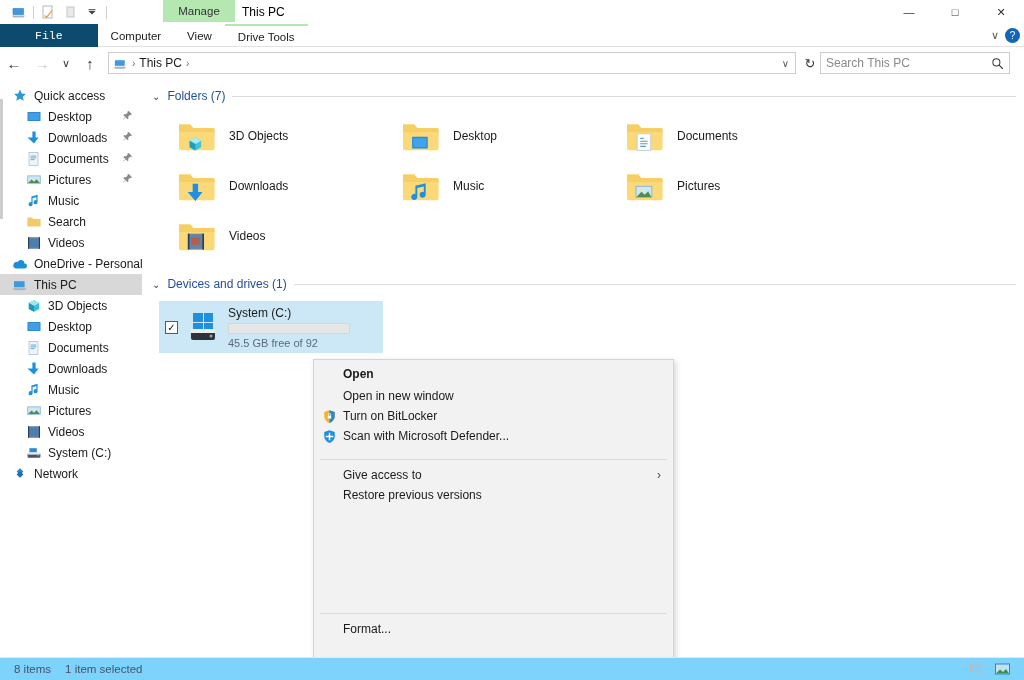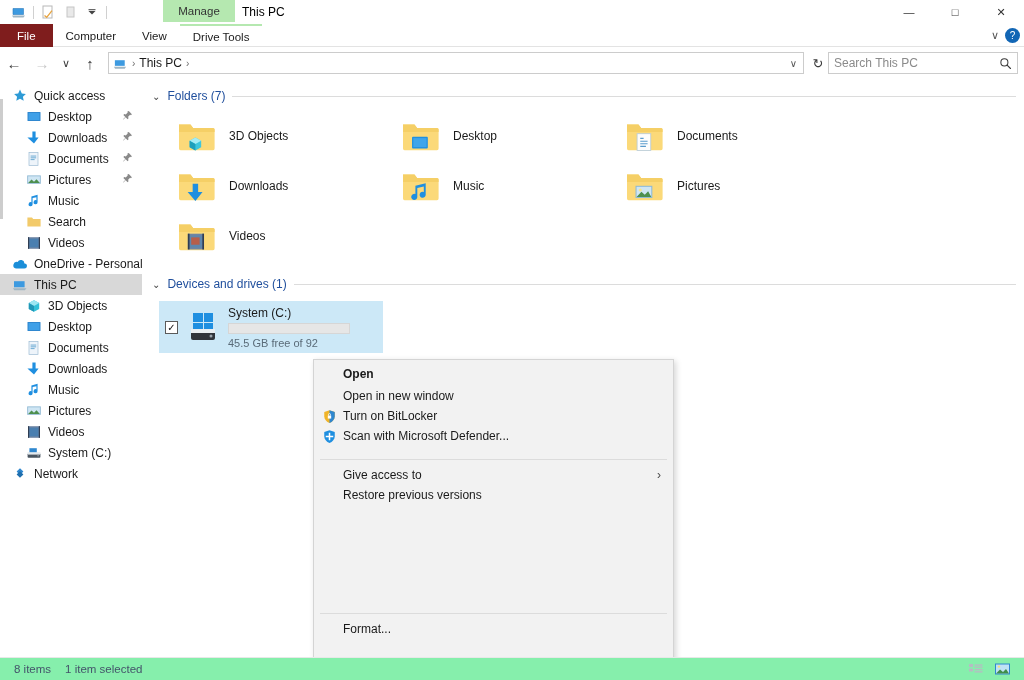--- a/index.html
+++ b/index.html
@@ -44,21 +44,21 @@
   
   .ribbon {
     position: absolute; top: 24px; left: 0; width: 1024px; height: 23px;
     background: #ffffff; border-bottom: 1px solid #e3e3e3;
   }
   .tabstrip { position: absolute; top: 0; left: 0; height: 23px; display: flex; align-items: stretch; }
   .tab {
     height: 23px; padding: 0 13px; display: flex; align-items: center;
     font-size: 11.5px; color: #1a1a1a; white-space: nowrap;
   }
-  .tab.file { background: #7f1d1d; color: #ffffff; padding: 0 17px; }
+  .tab.file { background: #0c4a6e; color: #ffffff; padding: 0 35px; font-family: Liberation Mono, monospace; }
   .tab.drivetools { border-top: 2px solid #b5e8b0; }
   .ribbon-right {
     position: absolute; right: 4px; top: 0; height: 23px; display: flex; align-items: center; gap: 6px;
   }
   .help-btn {
     width: 15px; height: 15px; border-radius: 50%; background: #1266b5;
     color: #fff; font-size: 10px; display: flex; align-items: center; justify-content: center;
   }
 
   
@@ -76,21 +76,21 @@
     flex: 1; height: 22px; margin-left: 4px; margin-right: 4px;
     border: 1px solid #cccccc; background: #fff;
     display: flex; align-items: center; padding: 0 4px; gap: 3px;
     min-width: 0;
   }
   .crumb { font-size: 12px; color: #1a1a1a; white-space: nowrap; }
   .crumb-sep { color: #6d6d6d; font-size: 10px; padding: 0 1px; }
   .crumb-tools { margin-left: auto; display: flex; align-items: center; gap: 8px; padding-right: 2px; }
   .searchbox {
     width: 190px; height: 22px; border: 1px solid #cccccc; background: #fff;
-    display: flex; align-items: center; padding: 0 5px; margin-right: 6px;
+    display: flex; align-items: center; padding: 0 5px; margin-right: 14px;
   }
   .searchbox input {
     border: 0; outline: 0; flex: 1; font-family: "Liberation Sans", sans-serif;
     font-size: 12px; color: #333; background: transparent;
   }
   .searchbox input::placeholder { color: #8a8a8a; }
 
   
   .content { position: absolute; top: 79px; left: 0; width: 1024px; height: 578px; background:#fff; }
   .navpane {
@@ -156,21 +156,21 @@
   }
   .mi.bold { font-weight: bold; }
   .mi .mi-ico { position: absolute; left: 7px; width: 16px; height: 16px; display:flex; align-items:center; justify-content:center; }
   .mi .submenu-arrow { position: absolute; right: 12px; color: #4a4a4a; font-size: 12px; }
   .msep { height: 1px; background: #dcdcdc; margin: 5px 6px; }
   .mgap { height: 8px; }
 
   
   .statusbar {
     position: absolute; bottom: 0; left: 0; width: 1024px; height: 23px;
-    background: #86efac; border-top: 1px solid #e8e8e8;
+    background: #7dd3fc; border-top: 1px solid #e8e8e8;
     display: flex; align-items: center;
   }
   .status-text { font-size: 11.5px; color: #44546a; padding-left: 14px; }
   .status-text.second { }
   .view-btns { margin-left: auto; display: flex; align-items: center; gap: 6px; padding-right: 12px; }
   .vbtn { width: 20px; height: 17px; display: flex; align-items: center; justify-content: center; }
 </style>
 </head>
 <body>
 

